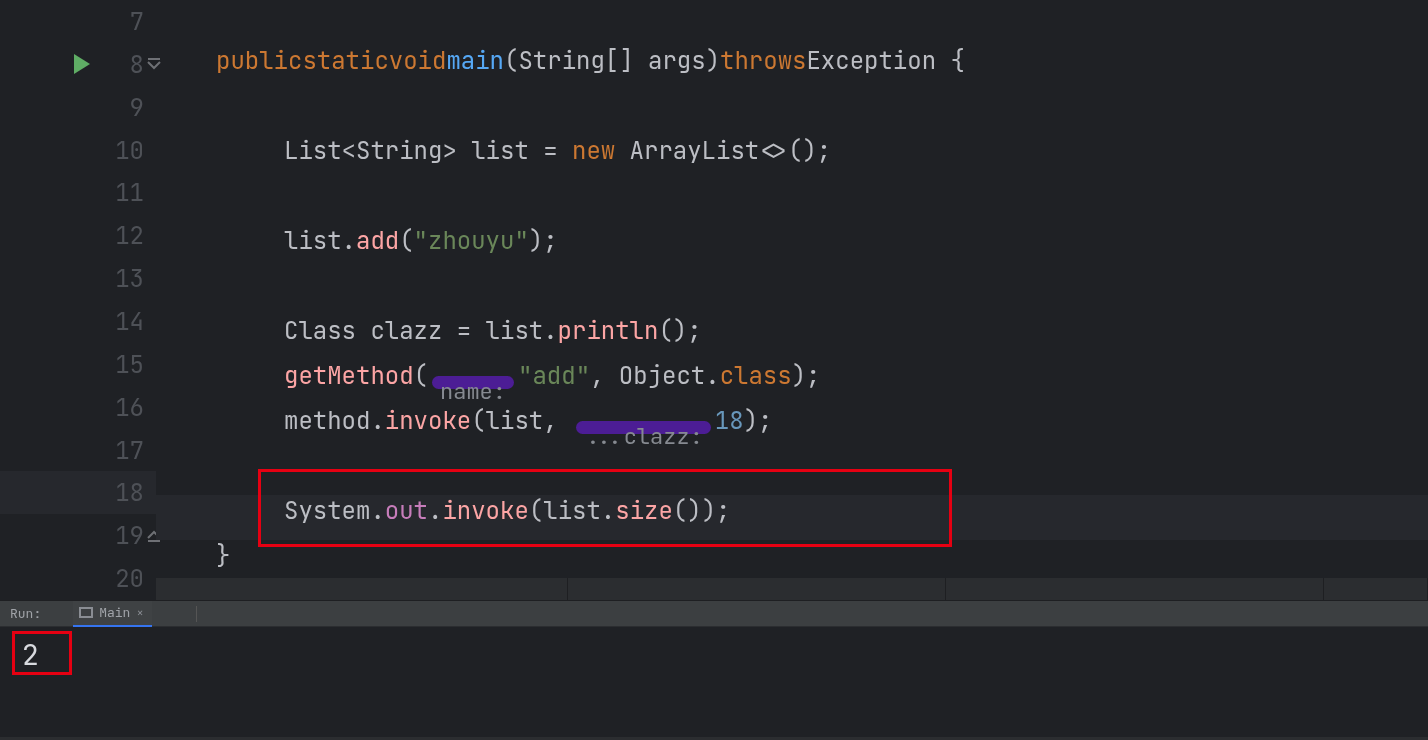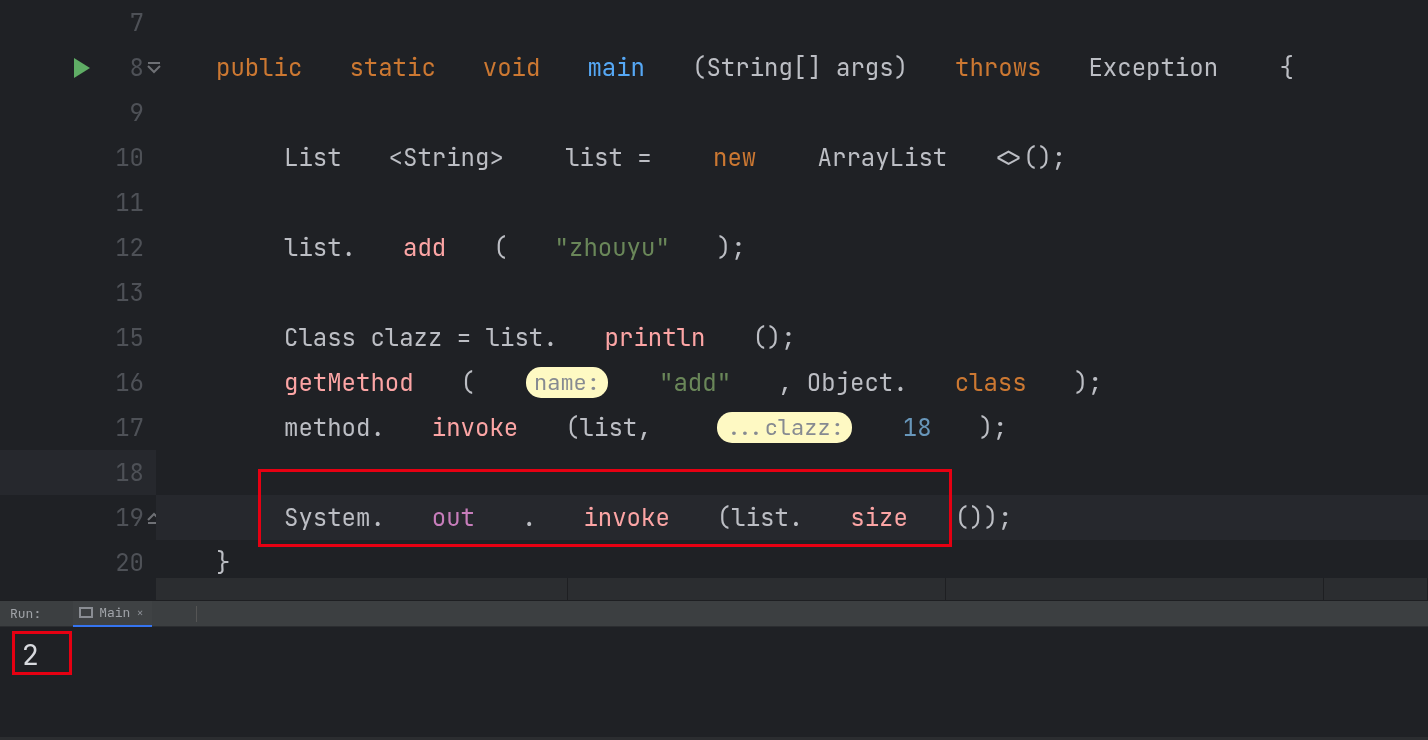--- a/index.html
+++ b/index.html
@@ -54,42 +54,40 @@
     transform: translateY(-50%);
   }
   .fold-icon svg { display: block; }
   .code-col {
     flex: 1;
     position: relative;
   }
   .code-row {
     height: 45px;
     display: flex;
-    align-items: center;
     padding-left: 60px;
     font-size: 24px;
     white-space: pre;
     position: relative;
-    gap: 47px;
   }
   .indent-1 { padding-left: 60px; }
   .indent-2 { padding-left: 128px; }
   .hl-line { background: #26282d; }
   .kw { color: #cc7832; }
   .fn-def { color: #56a8f5; }
   .fn-call { color: #fca5a5; }
   .str { color: #6a8759; }
   .num { color: #6897bb; }
   .field { color: #c77dbb; }
   .param-hint {
-    background: #fef9c3;
+    background: #4c1d95;
     color: #868a91;
     border-radius: 15px;
     padding: 1px 8px;
-    margin: 6px 4px;
+    margin: 16px 4px;
     font-size: 22px;
   }
   .red-box-code {
     position: absolute;
     border: 3px solid #e60012;
     pointer-events: none;
   }
   .run-panel {
     border-top: 1px solid #1e1f22;
   }
@@ -196,20 +194,23 @@
     <div class="gutter-row">
         <span class="line-number">11</span>
       </div>
     <div class="gutter-row">
         <span class="line-number">12</span>
       </div>
     <div class="gutter-row">
         <span class="line-number">13</span>
       </div>
     <div class="gutter-row">
+        <span class="line-number">14</span>
+      </div>
+    <div class="gutter-row">
         <span class="line-number">15</span>
       </div>
     <div class="gutter-row">
         <span class="line-number">16</span>
       </div>
     <div class="gutter-row">
         <span class="line-number">17</span>
       </div>
     <div class="gutter-row hl-line">
         <span class="line-number">18</span>

